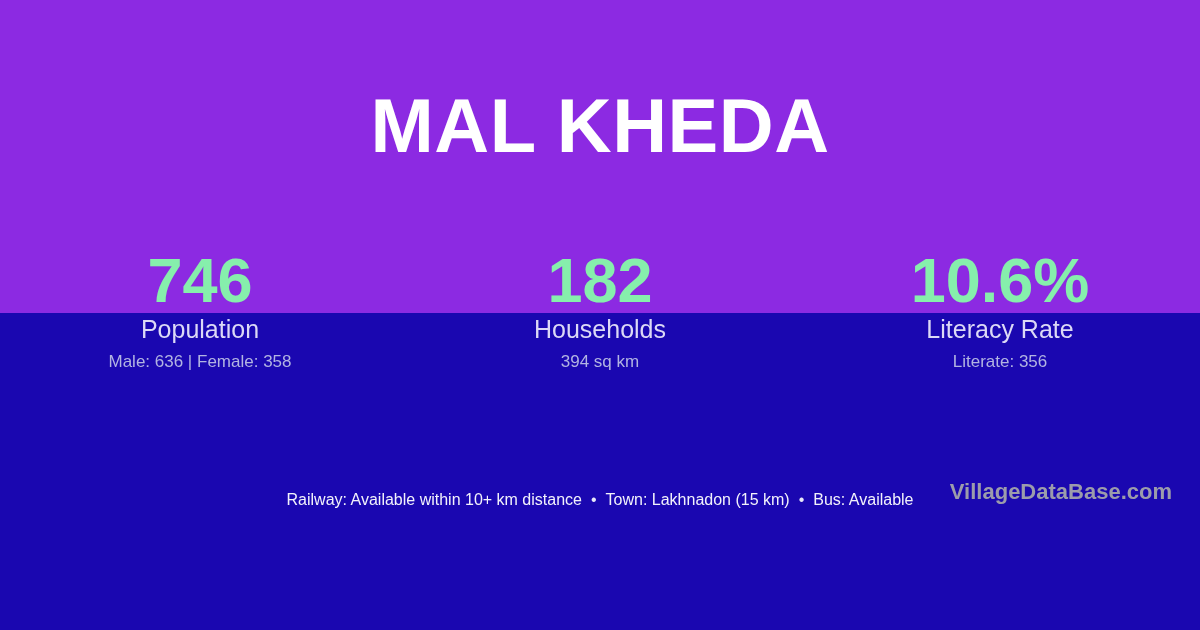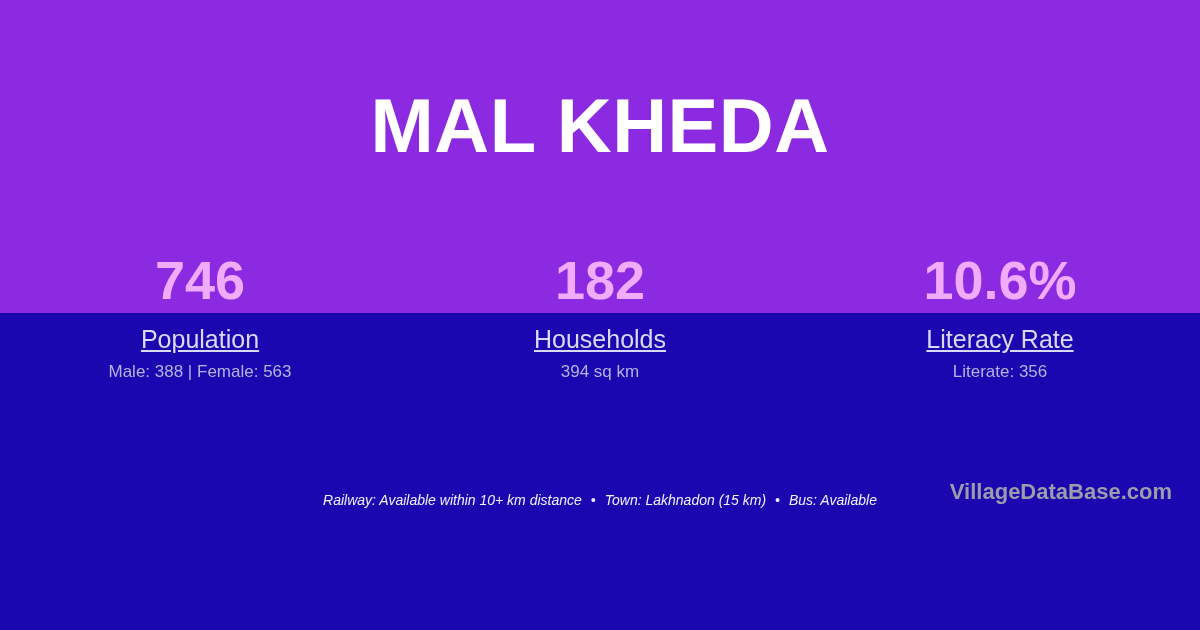--- a/index.html
+++ b/index.html
@@ -67,57 +67,55 @@
     top: 248px;
     width: 1200px;
     display: flex;
     flex-direction: row;
   }
   .stat {
     flex: 1 1 0;
     text-align: center;
   }
   .stat-value {
-    font-size: 54px;
+    font-size: 63px;
     line-height: 64px;
     font-weight: 700;
-    color: #f0abfc;
+    color: #86efac;
     white-space: nowrap;
   }
   .stat-label {
-    margin-top: 12px;
+    margin-top: 2px;
     font-size: 25px;
     line-height: 30px;
     font-weight: 400;
     color: #dcd9f6;
     white-space: nowrap;
-    text-decoration: underline;
   }
   .stat-sub {
     margin-top: 8px;
     font-size: 17px;
     line-height: 20px;
     font-weight: 400;
     color: #b2b4e2;
     white-space: nowrap;
   }
 
   
   #infra {
     position: absolute;
     left: 0;
     top: 485px;
     width: 1200px;
     text-align: center;
-    font-size: 14px;
+    font-size: 16px;
     line-height: 30px;
     font-weight: 400;
     color: #f2f2fb;
     white-space: nowrap;
-    font-style: italic;
   }
   #infra .sep {
     display: inline-block;
     padding: 0 9px;
     color: #e8e8f8;
   }
 
   
   #branding {
     position: absolute;
@@ -138,21 +136,21 @@
   <div id="purple-band"></div>
 
   <div id="title">MAL KHEDA</div>
 
 
   <div id="stats">
 
     <div class="stat">
       <div class="stat-value">746</div>
       <div class="stat-label">Population</div>
-      <div class="stat-sub">Male: 388 | Female: 563</div>
+      <div class="stat-sub">Male: 636 | Female: 358</div>
     </div>
 
     <div class="stat">
       <div class="stat-value">182</div>
       <div class="stat-label">Households</div>
       <div class="stat-sub">394 sq km</div>
     </div>
 
     <div class="stat">
       <div class="stat-value">10.6%</div>

